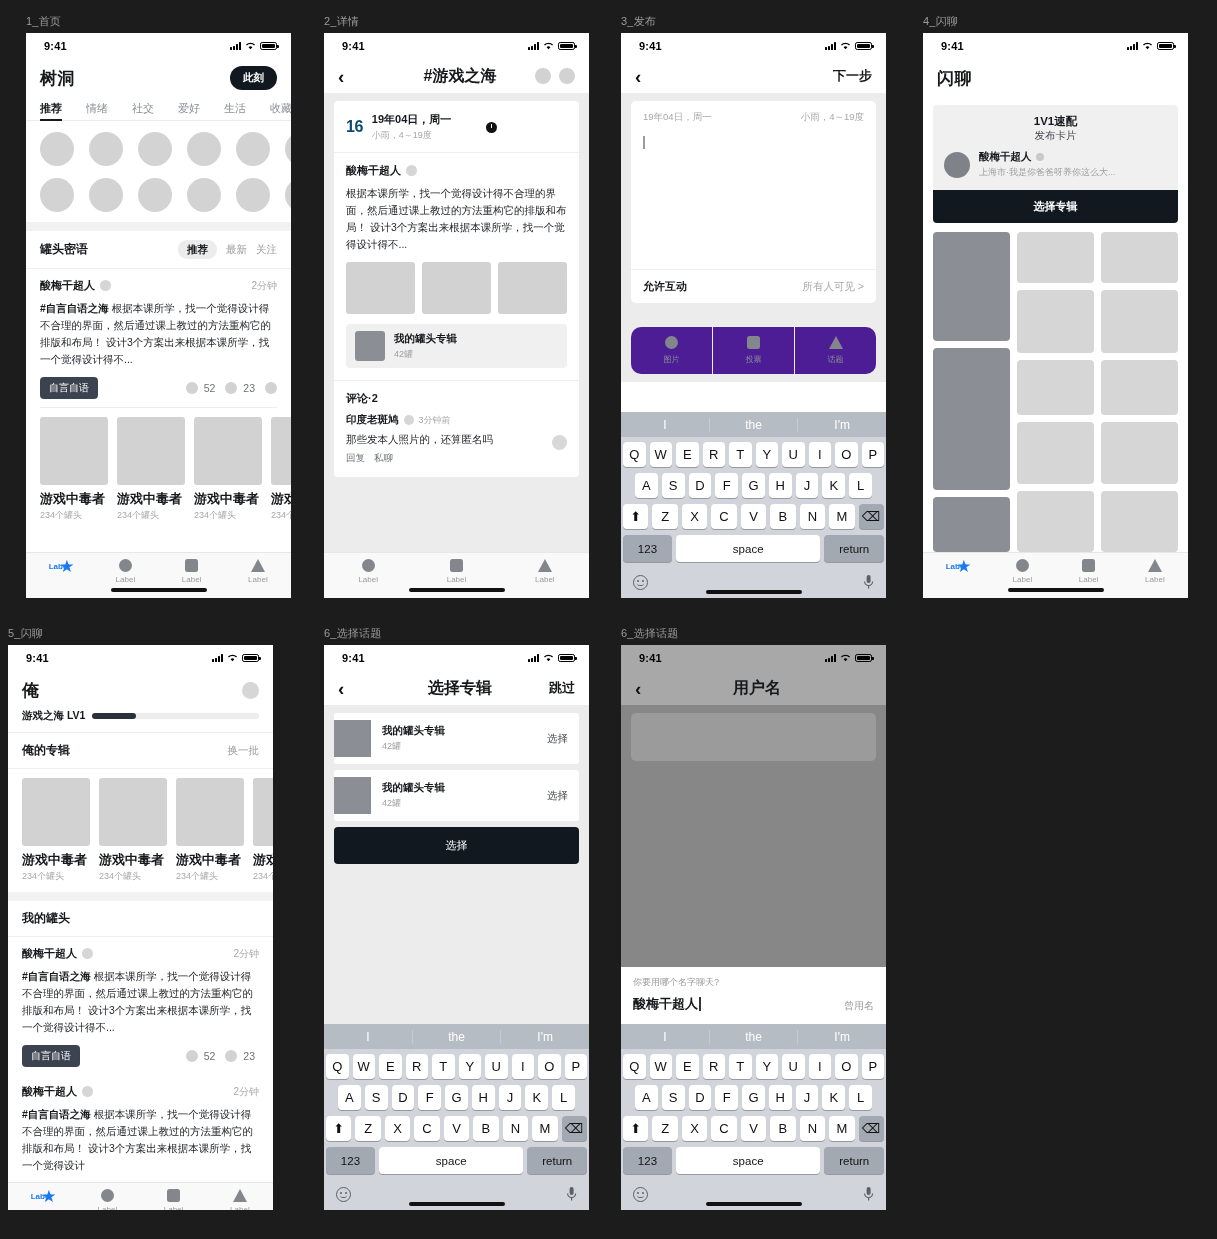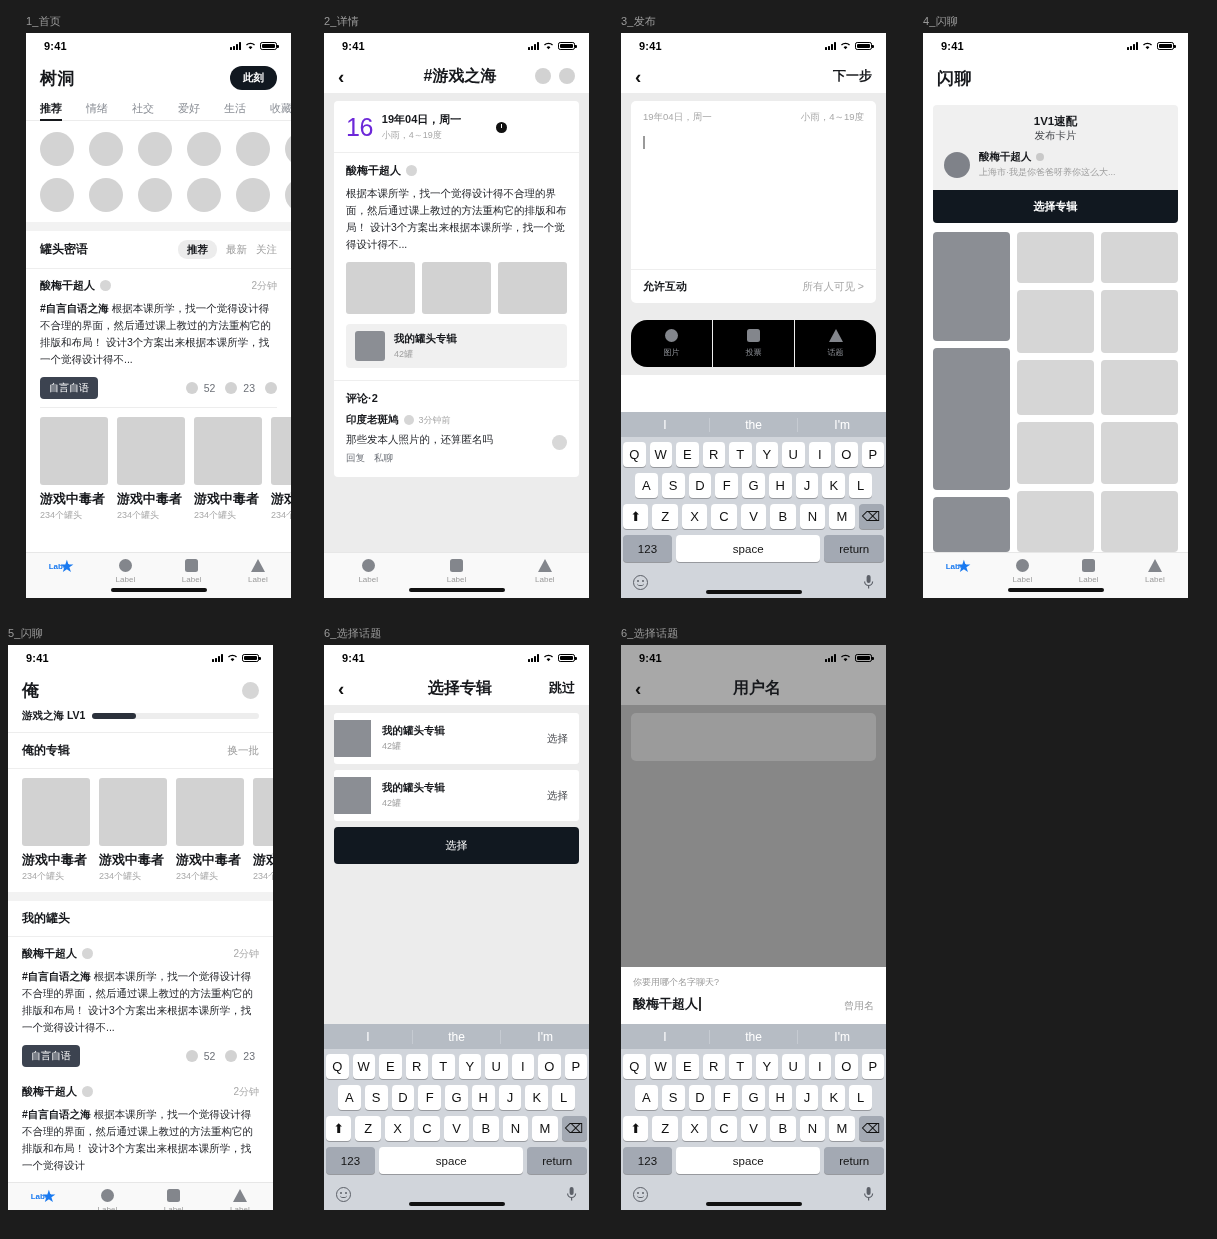--- a/index.html
+++ b/index.html
@@ -146,21 +146,21 @@
   }
   .homebar {
     position:absolute; bottom: 6px; left:50%; transform:translateX(-50%);
     width: 96px; height: 4px; background:#111; border-radius:2px;
   }
 
   
   .detail-scroll { background:#ececec; flex:1; overflow:hidden; padding: 8px 10px 0; }
   .card { background:#fff; border-radius:4px; }
   .date-row { display:flex; align-items:center; gap: 9px; padding: 11px 12px 10px; border-bottom:1px solid #eee; }
-  .date-big { font-size: 25px; font-weight:normal; color:#6d28d9; line-height:1; letter-spacing:-.5px;}
+  .date-big { font-size: 16px; font-weight:bold; color:#0c4a6e; line-height:1; letter-spacing:-.5px;}
   .date-txt .l1 { font-size: 11px; font-weight:bold; color:#16181c; }
   .date-txt .l2 { font-size: 9px; color:#a8a8a8; margin-top:2px; }
   .clock-ico { margin-left: 26px; width:11px; height:11px; border-radius:50%; background:#111; position:relative; }
   .clock-ico::after{content:'';position:absolute;left:5px;top:2.5px;width:1px;height:3.5px;background:#fff;}
   .d-body { padding: 10px 12px 0; }
   .imgrow { display:flex; gap:7px; padding: 9px 12px 10px; }
   .imgrow b { display:block; flex:1; height: 52px; background:#d2d2d2; border-radius:3px; }
   .alb-inline {
     display:flex; align-items:center; gap:9px; margin: 0 12px 12px; background:#f0f0f0;
     border-radius:4px; padding: 7px 9px;
@@ -179,21 +179,21 @@
 
   
   .compose-scroll { background:#ececec; flex:0 0 auto; padding: 8px 10px 0; }
   .compose-card { background:#fff; border-radius:5px; }
   .cmp-meta { display:flex; justify-content:space-between; padding: 10px 12px 0; font-size: 9.5px; color:#a8a8a8; }
   .cmp-area { height: 145px; padding: 11px 12px 0; }
   .caret { display:inline-block; width:1.5px; height:13px; background:#9a9a9a; }
   .cmp-foot { display:flex; align-items:center; justify-content:space-between; padding: 9px 12px; border-top:1px solid #eee;}
   .cmp-foot .l { font-size: 11px; font-weight:bold; color:#16181c; }
   .cmp-foot .r { font-size: 10.5px; color:#a8a8a8; }
-  .tools { display:flex; background:#000000; border-radius:16px; margin: 17px 0 8px; }
+  .tools { display:flex; background:#4c1d95; border-radius:10px; margin: 24px 0 8px; }
   .tool { flex:1; display:flex; flex-direction:column; align-items:center; gap:5px; padding: 9px 0; }
   .tool + .tool { border-left: 1px solid #eee; }
   .tool .lbl { font-size: 8px; color:#8b8e94; }
 
   
   .kb { margin-top:auto; background:#d1d5db; flex:0 0 auto; }
   .kb-sugg { display:flex; height: 25px; align-items:center; background:#b6bcc4;}
   .kb-sugg div { flex:1; text-align:center; font-size: 12px; color:#fff; }
   .kb-sugg div + div { border-left:1px solid #c6cbd2; }
   .kb-keys { padding: 5px 2px 0; }

